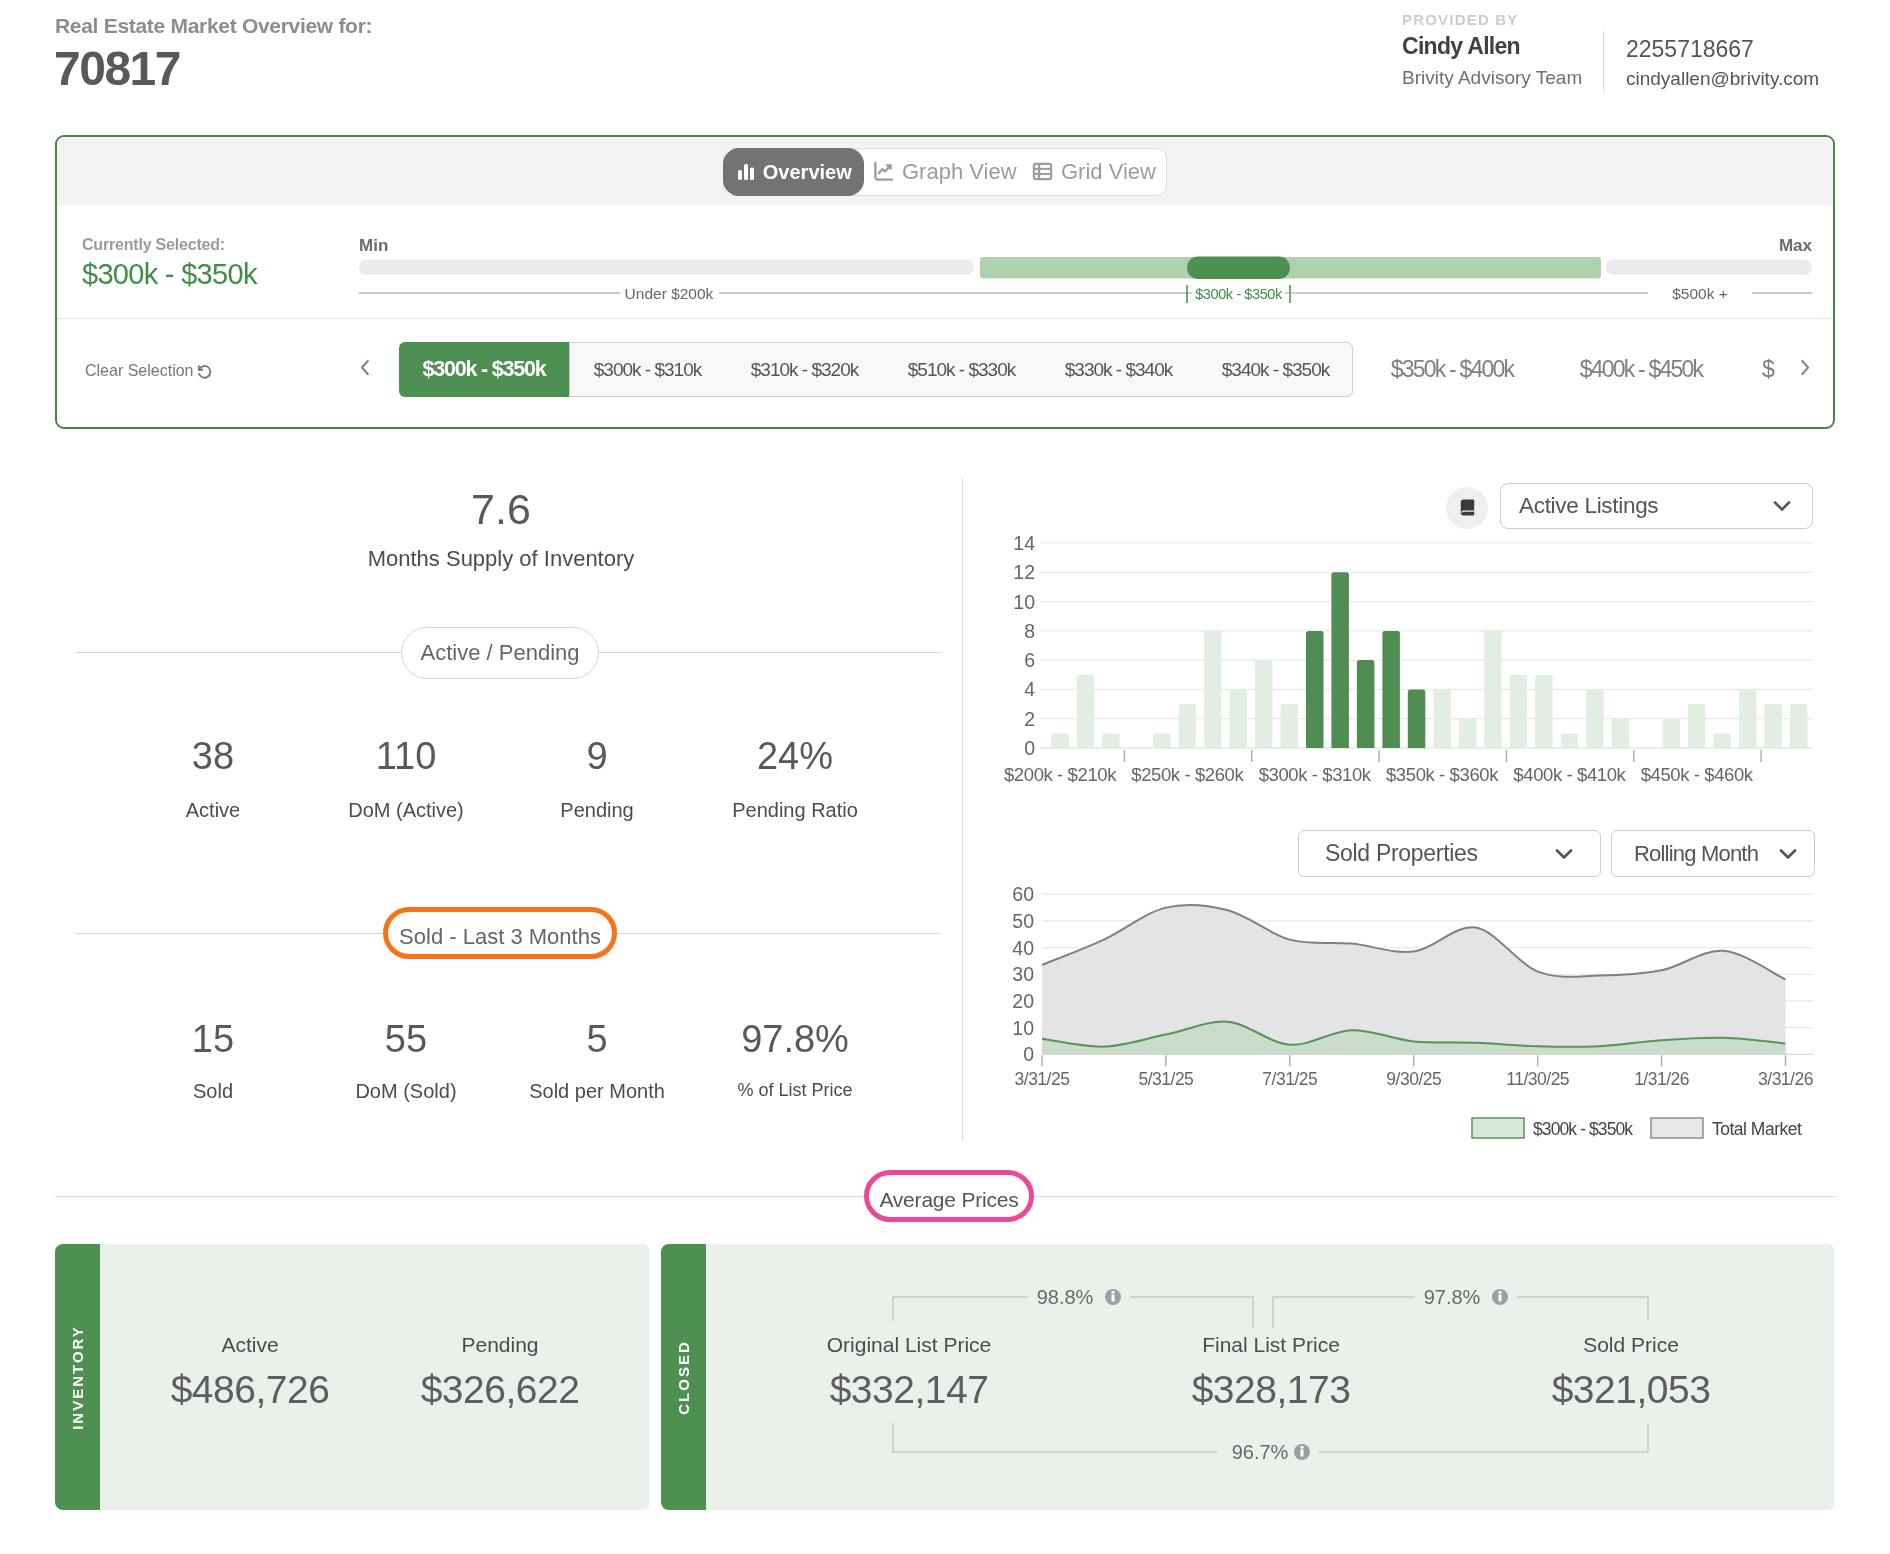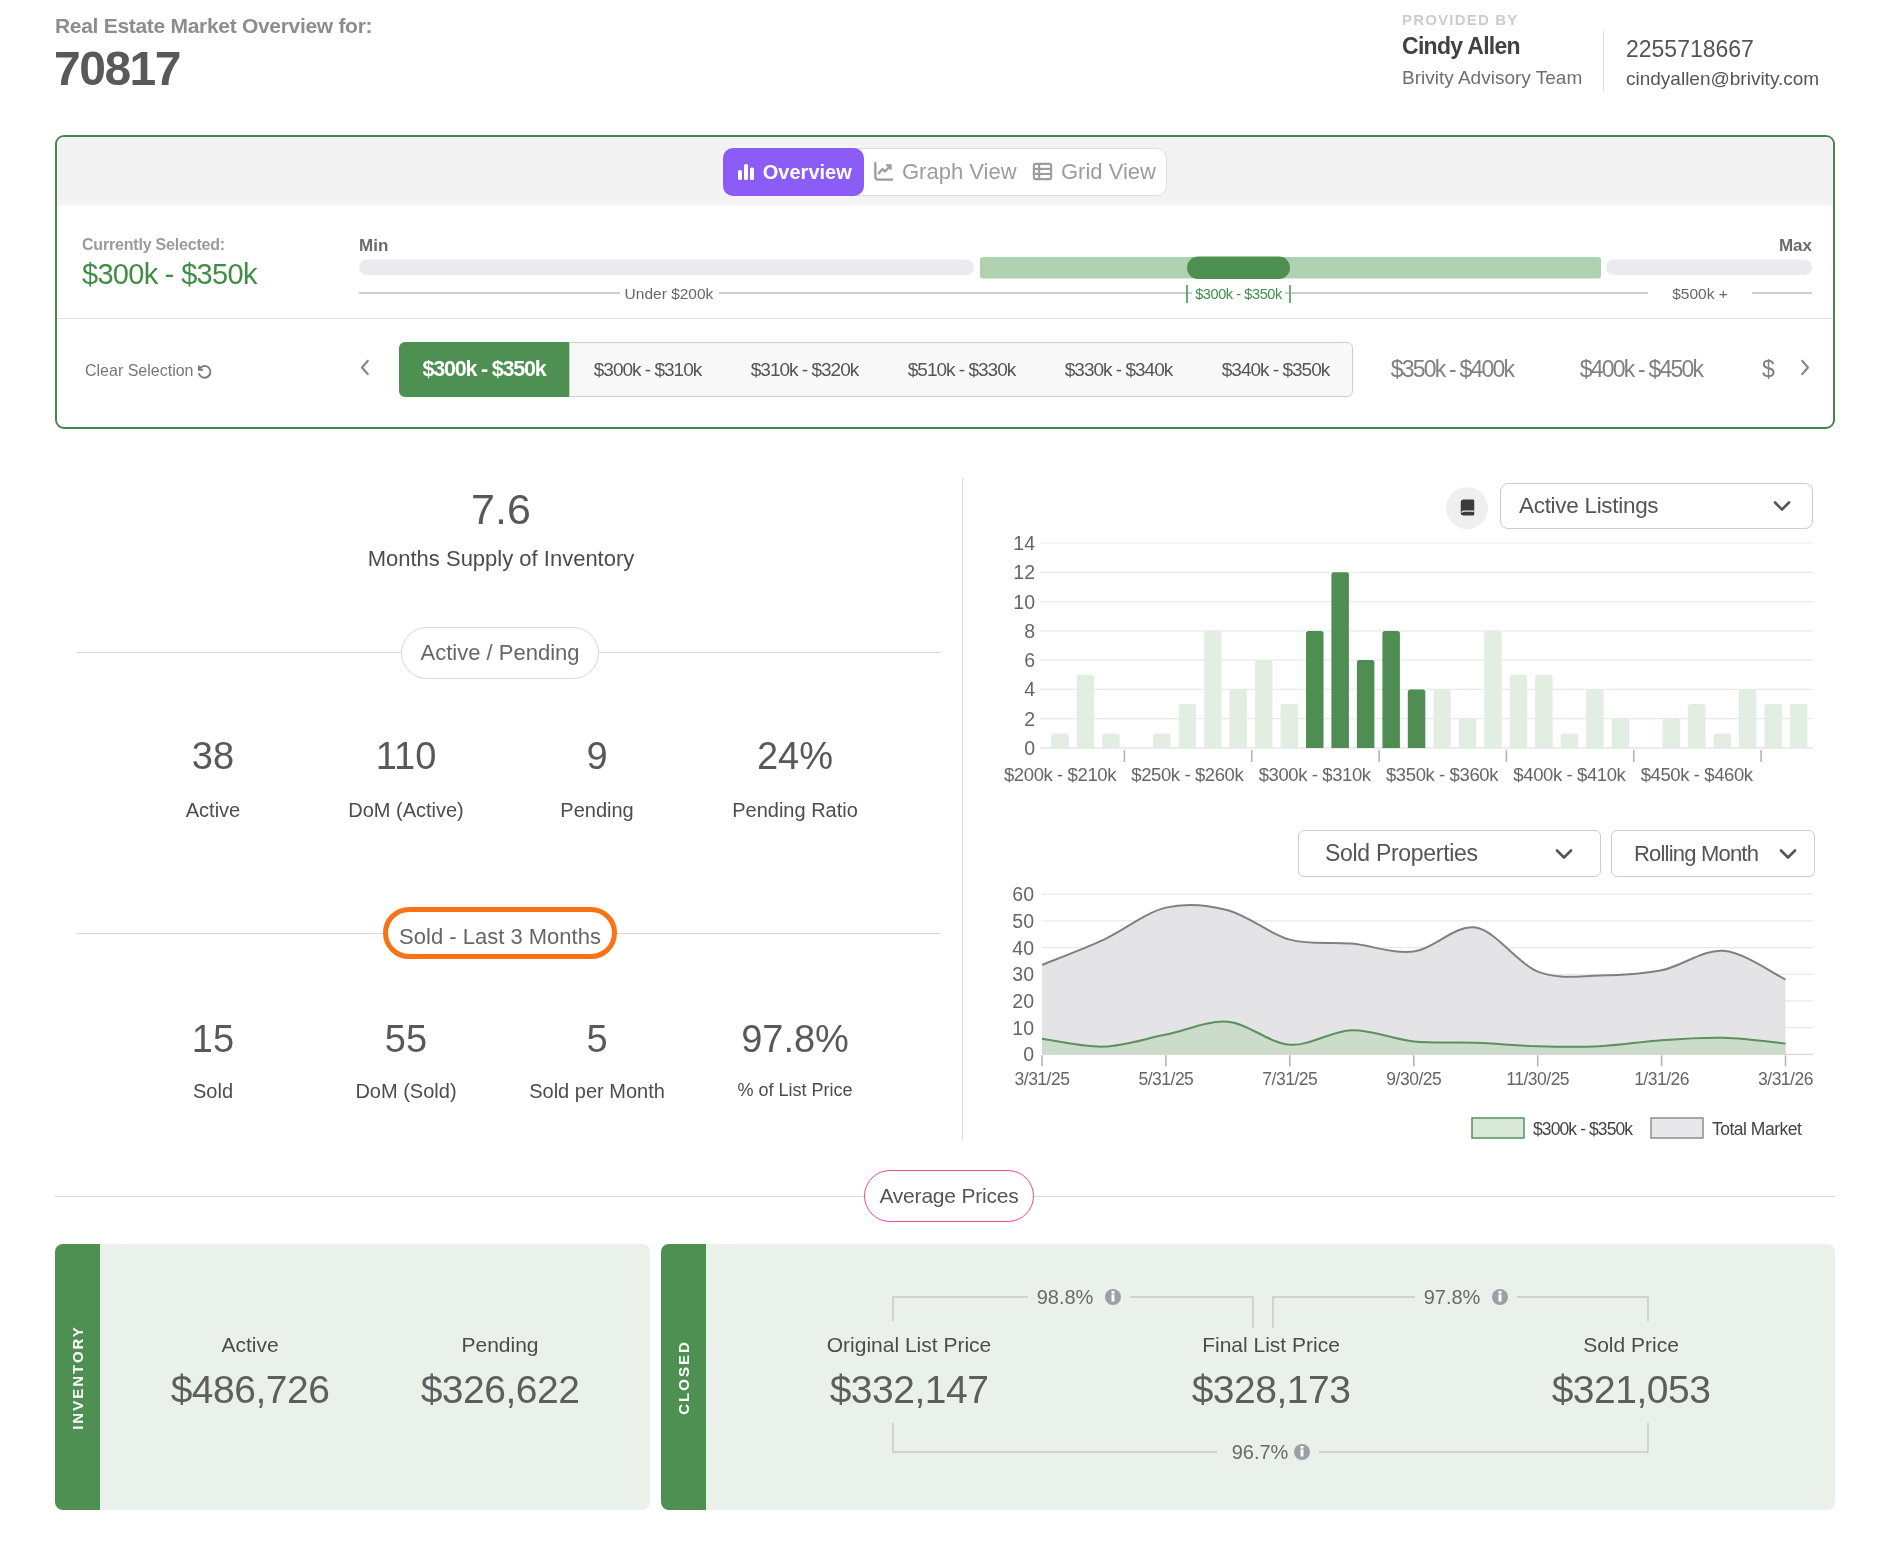--- a/index.html
+++ b/index.html
@@ -17,21 +17,21 @@
 <div class="abs" style="left:1402px; top:33px; font-size:23px; font-weight:700; color:#414141; letter-spacing:-0.7px;">Cindy Allen</div>
 <div class="abs" style="left:1402px; top:67px; font-size:19px; color:#6f6f6f;">Brivity Advisory Team</div>
 <div class="abs" style="left:1603px; top:31px; width:1px; height:60px; background:#dcdcdc;"></div>
 <div class="abs" style="left:1626px; top:36px; font-size:23px; color:#555;">2255718667</div>
 <div class="abs" style="left:1626px; top:68px; font-size:19px; color:#555;">cindyallen@brivity.com</div>
 
 <div class="abs" style="left:55px; top:135px; width:1780px; height:294px; border:2px solid #47854d; border-radius:9px; background:#fff;"></div>
 <div class="abs" style="left:57px; top:137px; width:1776px; height:68px; background:#f3f3f4; border-radius:7px 7px 0 0;"></div>
 
 <div class="abs" style="left:723px; top:148px; width:444px; height:48px; background:#fff; border:1px solid #ddd; border-radius:10px;"></div>
-<div class="abs" style="left:723px; top:148px; width:141px; height:48px; background:#8b5cf6; border-radius:10px; color:#fff; font-size:20px; font-weight:700; line-height:48px; text-align:center; white-space:nowrap;"><svg width="22" height="22" viewBox="0 0 22 22" style="display:inline-block;vertical-align:-4px">
+<div class="abs" style="left:723px; top:148px; width:141px; height:48px; background:#737373; border-radius:16px; color:#fff; font-size:20px; font-weight:700; line-height:48px; text-align:center; white-space:nowrap;"><svg width="22" height="22" viewBox="0 0 22 22" style="display:inline-block;vertical-align:-4px">
         <rect x="3" y="9" width="4" height="10" rx="1.6" fill="#fff"></rect>
         <rect x="9" y="3" width="4" height="16" rx="1.6" fill="#fff"></rect>
         <rect x="15" y="6.5" width="4" height="12.5" rx="1.6" fill="#fff"></rect>
       </svg>&nbsp;Overview</div>
 <div class="abs" style="left:872px; top:160px;"><svg width="23" height="23" viewBox="0 0 24 24" style="display:inline-block;vertical-align:-4px">
         <path d="M3.5,3 V17.5 Q3.5,20.5 6.5,20.5 H21" fill="none" stroke="#9c9c9c" stroke-width="2.4" stroke-linecap="round"></path>
         <path d="M6.5,14.5 L11,9.5 L13.5,12 L18.5,6.5" fill="none" stroke="#9c9c9c" stroke-width="2.4" stroke-linejoin="round"></path>
         <path d="M14.8,5.6 h4.6 v4.6" fill="none" stroke="#9c9c9c" stroke-width="2.4"></path>
       </svg></div>
 <div class="abs" style="left:902px; top:148px; font-size:22px; color:#9c9c9c; line-height:48px;">Graph View</div>
@@ -128,21 +128,21 @@
     </div>
 <div class="abs" style="left:1611px; top:830px; width:204px; height:47px; background:#fff; border:1px solid #ccc; border-radius:6px;"></div>
 <div class="abs" style="left:1634px; top:830px; font-size:22px; color:#555; line-height:47px; letter-spacing:-0.8px;">Rolling Month</div>
 <div class="abs" style="left:1776px; top:842px;">
       <svg width="24" height="24" viewBox="0 0 24 24">
         <path d="M5,8.5 L12,15.5 L19,8.5" fill="none" stroke="#555" stroke-width="2.6" stroke-linecap="round" stroke-linejoin="round"></path>
       </svg>
     </div>
 
 <div class="abs" style="left:55px; top:1196px; width:1780px; height:1px; background:#d9d9d9;"></div>
-<div class="abs ctr" style="left:864px; top:1170px; width:170px; height:52px; background:#fff; border:1px solid #ec4899; border-radius:26px; font-size:21px; color:#555; letter-spacing:-0.2px; line-height:50px;">Average Prices</div>
+<div class="abs ctr" style="left:864px; top:1170px; width:170px; height:52px; background:#fff; border:5px solid #ec4899; border-radius:26px; font-size:21px; color:#555; letter-spacing:-0.2px; line-height:50px;">Average Prices</div>
 
 <div class="abs" style="left:55px; top:1244px; width:595px; height:266px; background:#eaf1ea; border-radius:8px;"></div>
 <div class="abs" style="left:55px; top:1244px; width:45px; height:266px; background:#4e9052; border-radius:8px 0 0 8px;"></div>
 <div class="abs" style="left:55px; top:1244px; width:45px; height:266px; color:#fff; font-size:15px; font-weight:700; letter-spacing:2px; display:flex; align-items:center; justify-content:center;">
       <span style="transform:rotate(-90deg); white-space:nowrap;">INVENTORY</span>
     </div>
 <div class="abs ctr" style="left:150px; top:1333px; width:200px; font-size:21px; color:#4c4c4c;">Active</div>
 <div class="abs ctr" style="left:150px; top:1368px; width:200px; font-size:39px; color:#5e5e5e; letter-spacing:-0.5px;">$486,726</div>
 <div class="abs ctr" style="left:400px; top:1333px; width:200px; font-size:21px; color:#4c4c4c;">Pending</div>
 <div class="abs ctr" style="left:400px; top:1368px; width:200px; font-size:39px; color:#5e5e5e; letter-spacing:-0.5px;">$326,622</div>

